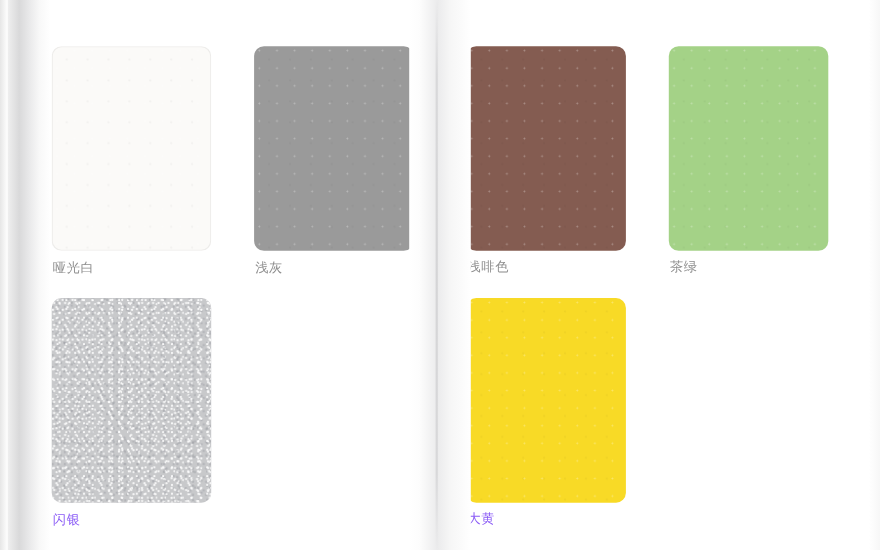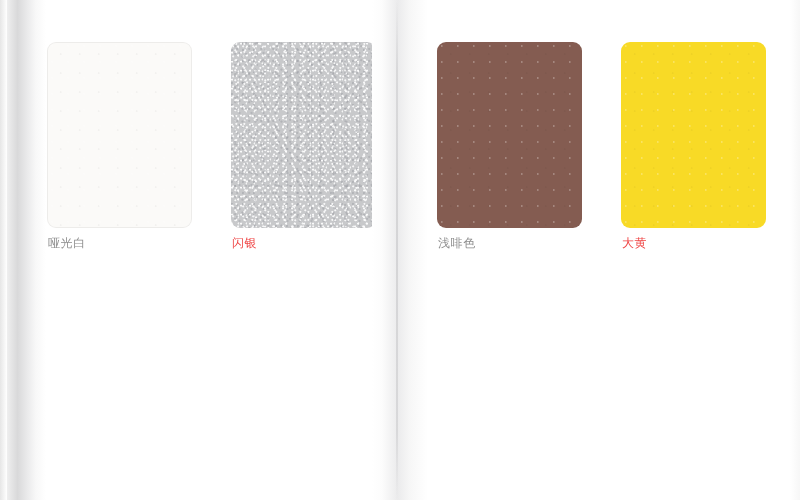--- a/index.html
+++ b/index.html
@@ -104,21 +104,21 @@
   .swatch-grid {
     position: absolute;
     display: grid;
     grid-template-columns: 145px 145px;
     grid-template-rows: 190px 190px;
     column-gap: 28px;
     row-gap: 43px;
     gap: 39px;
   }
   .grid-left  { left: 47px; top: 42px; }
-  .grid-right { left: 37px; top: 42px; }
+  .grid-right { left: 24px; top: 42px; font-family: Liberation Mono, monospace; }
 
   .swatch-cell {
     position: relative;
     width: 145px;
     height: 190px;
   }
 
   .swatch-chip {
     position: relative;
     width: 145px;
@@ -132,21 +132,21 @@
     position: absolute;
     left: 1px;
     top: 193px;
     font-size: 12px;
     line-height: 16px;
     color: #8e8e8e;
     letter-spacing: 0.6px;
     white-space: nowrap;
   }
   .swatch-label.dark {
-    color: #ef4444;
+    color: #8b5cf6;
   }
 
   
   .finish-metallic::after {
     content: "";
     position: absolute;
     inset: 0;
     background-image:
       radial-gradient(circle at 12% 18%, rgba(255,255,255,0.95) 0.6px, rgba(255,255,255,0) 1.4px),
       radial-gradient(circle at 38% 7%,  rgba(160,162,168,0.50) 0.7px, rgba(160,162,168,0) 1.5px),
@@ -193,38 +193,46 @@
   <div class="paper-spread"></div>
 
   <div class="page-half page-left">
     <div class="swatch-grid grid-left">
 
       <div class="swatch-cell">
         <div class="swatch-chip chip-outline finish-matte" style="background-color: rgb(251, 250, 248);"></div>
         <div class="swatch-label">哑光白</div>
       </div>
 
+      <div class="swatch-cell">
+        <div class="swatch-chip finish-matte" style="background-color: rgb(154, 154, 154);"></div>
+        <div class="swatch-label">浅灰</div>
+      </div>
 
       <div class="swatch-cell">
         <div class="swatch-chip finish-metallic" style="background-color: rgb(200, 201, 203);"></div>
         <div class="swatch-label dark">闪银</div>
       </div>
 
 
     </div>
   </div>
 
   <div class="page-half page-right">
     <div class="swatch-grid grid-right">
 
       <div class="swatch-cell">
         <div class="swatch-chip finish-matte" style="background-color: rgb(132, 92, 81);"></div>
         <div class="swatch-label">浅啡色</div>
       </div>
 
+      <div class="swatch-cell">
+        <div class="swatch-chip finish-matte" style="background-color: rgb(164, 210, 135);"></div>
+        <div class="swatch-label">茶绿</div>
+      </div>
 
       <div class="swatch-cell">
         <div class="swatch-chip finish-matte" style="background-color: rgb(248, 218, 38);"></div>
         <div class="swatch-label dark">大黄</div>
       </div>
 
 
     </div>
   </div>
 

